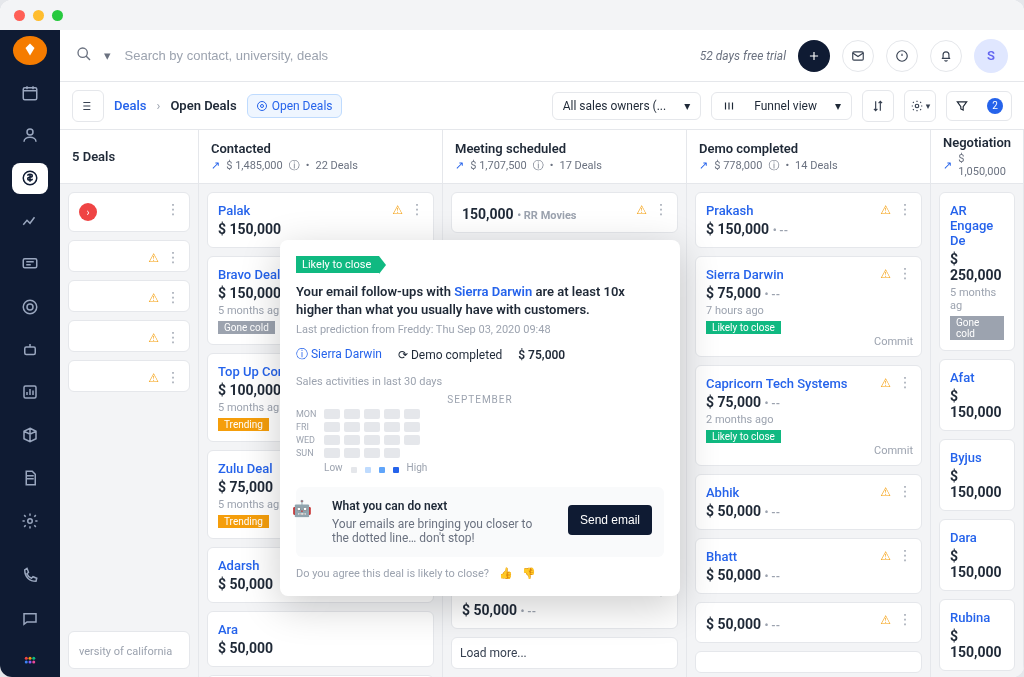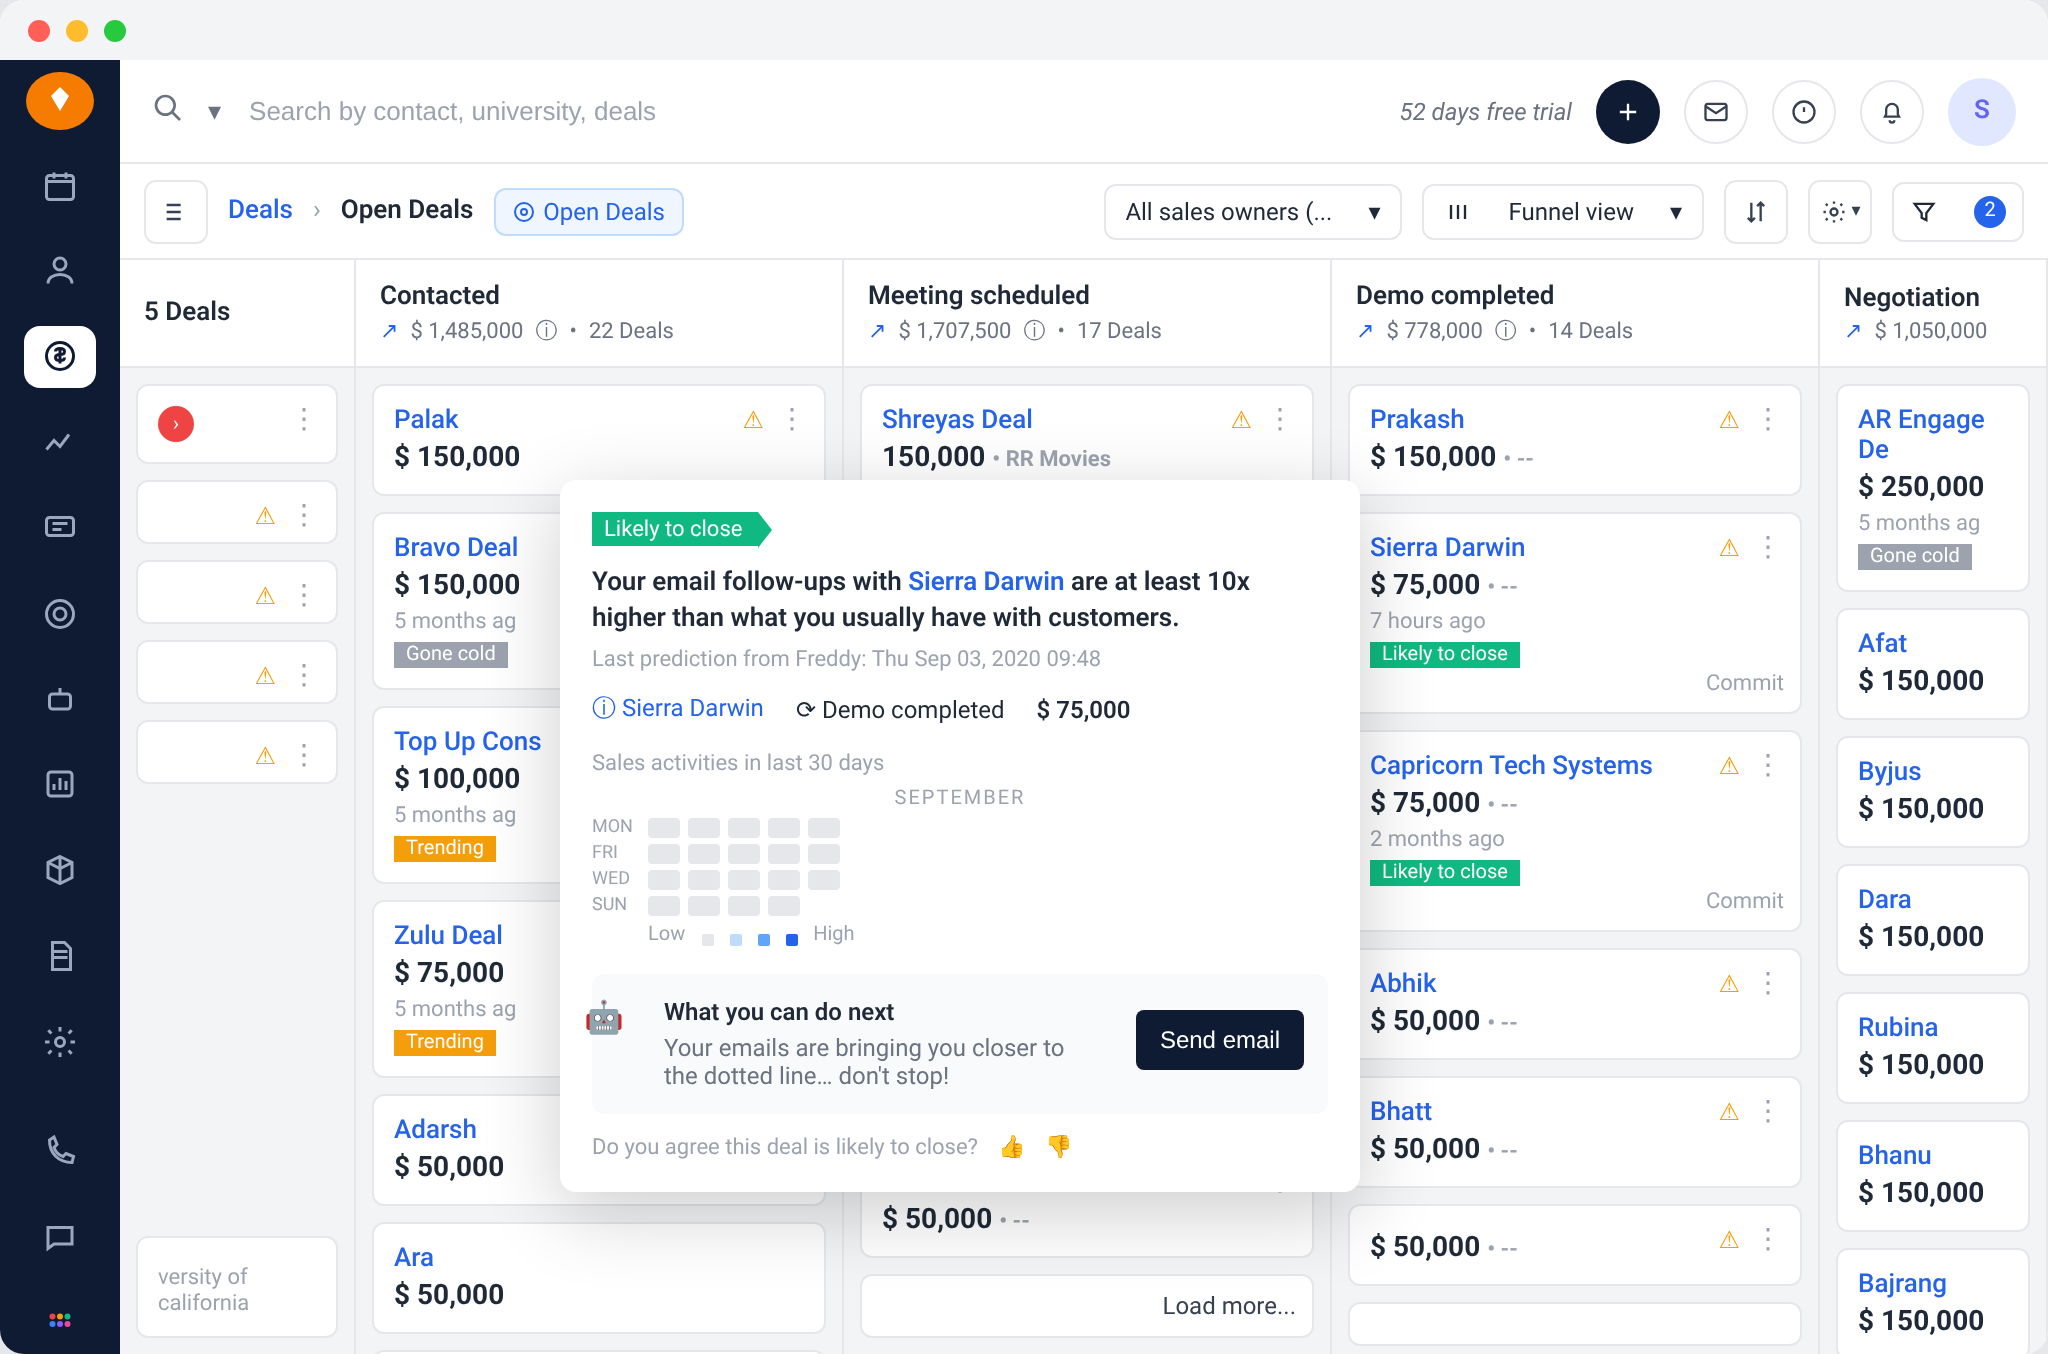--- a/index.html
+++ b/index.html
@@ -43,21 +43,21 @@
   .card-title{color:#2563eb;font-weight:500;font-size:13px}
   .card-amt{font-weight:700;font-size:14px;margin-top:3px}
   .card-sub{font-size:11px;color:#9ca3af;margin-top:3px}
   .warn{position:absolute;right:30px;top:10px;color:#f59e0b;font-size:12px}
   .dots{position:absolute;right:8px;top:8px;color:#9ca3af;cursor:pointer;width:16px;text-align:center;font-size:14px}
   .tag{font-size:10px;padding:1px 6px;display:inline-flex;align-items:center;gap:3px;margin-top:4px}
   .tag.cold{background:#9ca3af;color:#fff}
   .tag.trend{background:#f59e0b;color:#fff}
   .tag.close{background:#10b981;color:#fff}
   .commit{position:absolute;right:8px;bottom:8px;font-size:11px;color:#9ca3af}
-  .loadmore{background:#fff;border:1px solid #e5e7eb;border-radius:6px;padding:8px;text-align:right;font-size:12px;color:#374151;cursor:pointer}
+  .loadmore{background:#fff;border:1px solid #e5e7eb;border-radius:6px;padding:8px;text-align:left;font-size:12px;color:#374151;cursor:pointer}
   .red-chev{width:18px;height:18px;background:#ef4444;border-radius:50%;display:inline-flex;align-items:center;justify-content:center;color:#fff;font-size:10px}
   .popover{position:absolute;left:280px;top:240px;width:400px;background:#fff;border-radius:8px;box-shadow:0 10px 40px rgba(0,0,0,0.2);padding:16px;z-index:100}
   .pop-tag{background:#10b981;color:#fff;font-size:11px;padding:2px 8px 2px 6px;display:inline-block;position:relative}
   .pop-tag::after{content:'';position:absolute;right:-7px;top:0;border-top:9px solid transparent;border-bottom:9px solid transparent;border-left:7px solid #10b981}
   .pop-title{font-weight:600;font-size:13px;margin-top:10px;line-height:1.4}
   .pop-link{color:#2563eb}
   .pop-meta{font-size:11px;color:#9ca3af;margin-top:4px}
   .pop-row{display:flex;align-items:center;gap:16px;margin-top:10px;font-size:12px}
   .pop-row .lnk{color:#2563eb}
   .pop-section-label{font-size:11px;color:#9ca3af;margin-top:12px}
@@ -256,21 +256,21 @@
         <div class="dd" style="padding:6px 8px">
             <svg width="14" height="14" viewBox="0 0 24 24" stroke="currentColor" fill="none" stroke-width="2">
               <path d="M4 5h16l-6 8v6l-4-2v-4z"></path>
             </svg>
             <span class="filter-count">2</span>
           </div>
       </div>
 
       <div class="board">
 
-        <div class="col" style="width:118px">
+        <div class="col" style="width:139px">
           <div class="col-head">
               <div class="col-title">5 Deals</div>
             </div>
           <div class="col-body">
             <div class="card" style="min-height:32px"><span class="red-chev">›</span><span class="dots">⋮</span></div>
             <div class="card" style="min-height:32px">
                 <span class="warn">⚠</span>
                 <span class="dots">⋮</span>
               </div>
             <div class="card" style="min-height:32px">
@@ -331,21 +331,20 @@
             <div class="col-sub">
                 <span style="color:#2563eb">↗</span>
                 <span>$ 1,707,500</span>
                 <span>ⓘ</span>
                 <span>•</span>
                 <span>17 Deals</span>
               </div>
           </div>
           <div class="col-body">
             <div class="card">
-                <div class="card-title">Shreyas Deal</div>
                 <div class="card-amt"><span>150,000</span> <span class="card-sub" style="display:inline">• <span>RR Movies</span></span></div>
                 <span class="warn">⚠</span>
                 <span class="dots">⋮</span>
               </div>
             <div style="flex:1"></div>
             <div class="card">
                 <div class="card-title">CHetak</div>
                 <div class="card-amt"><span>$ 50,000</span> <span class="card-sub" style="display:inline">• --</span></div>
                 <span class="warn">⚠</span>
                 <span class="dots">⋮</span>

